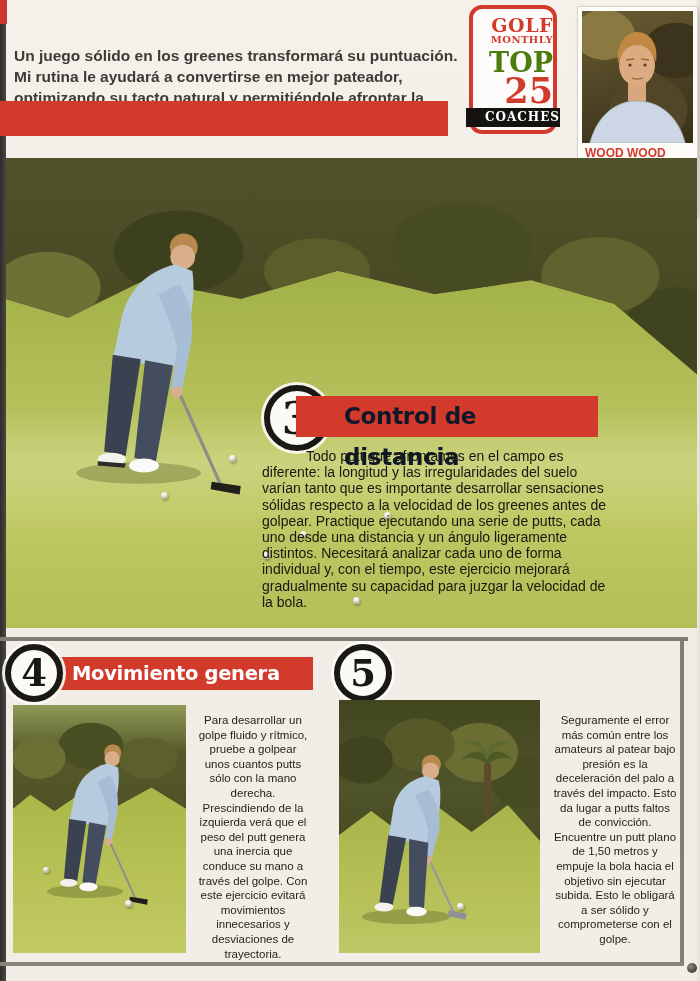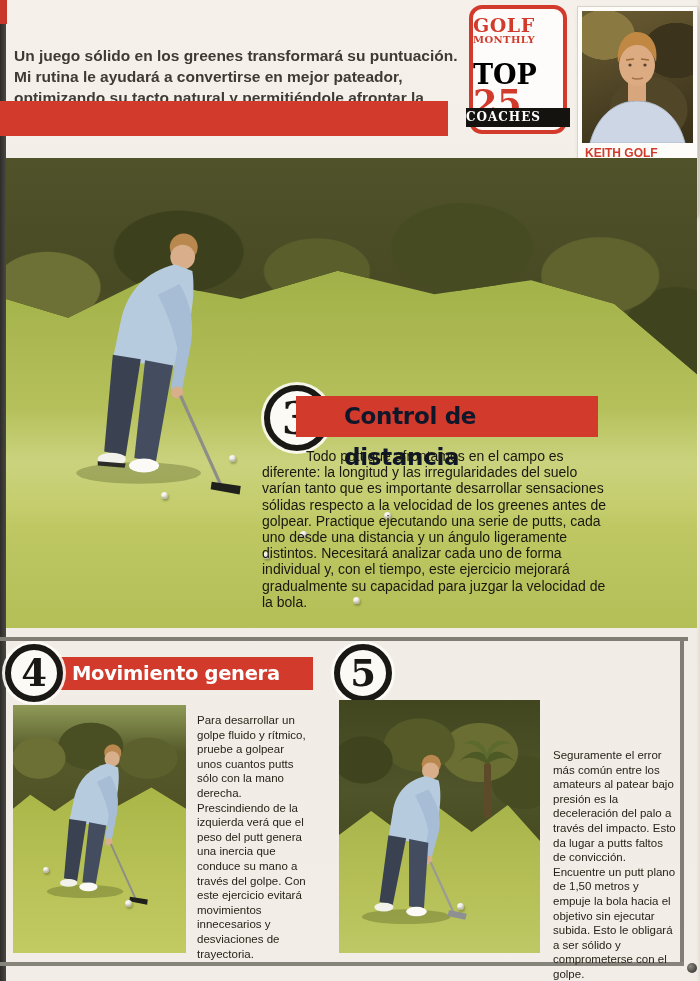--- a/index.html
+++ b/index.html
@@ -8,26 +8,26 @@
         font-family:"Liberation Sans",sans-serif;}
   
   .edge-left{position:absolute;left:0;top:0;width:6px;height:981px;background:linear-gradient(90deg,#2e2c29,#4a4843);}
   .edge-left-red{position:absolute;left:0;top:0;width:7px;height:24px;background:#c9372c;}
   .edge-right{position:absolute;right:0;top:0;width:4px;height:981px;background:linear-gradient(90deg,rgba(0,0,0,0),#e4ddd4);}
   
   .intro{position:absolute;left:14px;top:29px;width:458px;font-size:15.5px;font-weight:bold;
          color:#3e3a35;line-height:21px;}
   .redbar-top{position:absolute;left:0;top:101px;width:448px;height:35px;background:#d23a2c;}
   
-  .badge{position:absolute;left:469px;top:5px;width:98px;height:129px;background:#fdfcfa;
-         border:4px solid #d23a2c;border-radius:13px;box-sizing:border-box;text-align:left;
+  .badge{position:absolute;left:469px;top:5px;width:88px;height:129px;background:#fdfcfa;
+         border:4px solid #d23a2c;border-radius:13px;box-sizing:border-box;text-align:right;
          font-family:"DejaVu Serif",serif;font-weight:bold;}
   .badge-golf{color:#d23a2c;font-size:19px;line-height:1;margin-top:7px;letter-spacing:.5px;}
   .badge-monthly{color:#d23a2c;font-size:10px;line-height:1;letter-spacing:.4px;}
-  .badge-top{color:#000000;font-size:27px;line-height:.95;margin-top:17px;}
+  .badge-top{color:#4d7c0f;font-size:27px;line-height:.95;margin-top:5px;}
   .badge-25{color:#d23a2c;font-size:35px;line-height:.85;}
   .badge-coaches{position:absolute;left:-7px;right:-7px;bottom:3px;background:#151310;color:#fff;
          font-size:12px;letter-spacing:1px;padding:2px 0 3px;}
   
   .coach{position:absolute;left:578px;top:7px;width:119px;height:207px;background:#fdfcf9;
          box-shadow:0 0 0 1px #d9d4cb,2px 3px 5px rgba(60,50,40,.3);}
   .coach-photo{position:absolute;left:4px;top:4px;width:111px;height:132px;overflow:hidden;
          background:
            radial-gradient(55px 45px at 20% 18%,#8a7a42 0 55%,rgba(0,0,0,0) 56%),
            radial-gradient(60px 50px at 85% 30%,#3c331c 0 55%,rgba(0,0,0,0) 56%),
@@ -95,23 +95,23 @@
         background:linear-gradient(180deg,#96a340 0%,#a7b44a 40%,#b6c057 75%,#bec865 100%);}
   .photo5 .trees{position:absolute;left:0;top:0;width:100%;height:150px;
         background:
           radial-gradient(50px 40px at 12% 40%,#3f431e 0 58%,rgba(0,0,0,0) 60%),
           radial-gradient(60px 45px at 40% 30%,#555a28 0 58%,rgba(0,0,0,0) 60%),
           radial-gradient(65px 50px at 70% 35%,#6a6e33 0 58%,rgba(0,0,0,0) 60%),
           radial-gradient(55px 45px at 92% 55%,#474b21 0 58%,rgba(0,0,0,0) 60%),
           linear-gradient(180deg,#42461f 0%,#50542a 60%,#454921 100%);
         clip-path:polygon(0 0,100% 0,100% 94%,84% 70%,66% 88%,50% 72%,32% 90%,16% 74%,0 90%);}
   .palm{position:absolute;left:118px;top:28px;width:60px;height:90px;}
-  .col-text{position:absolute;font-size:11.5px;line-height:14.6px;color:#262419;}
+  .col-text{position:absolute;font-size:11.5px;line-height:14.6px;color:#262419;text-align:center;}
   .col4{left:197px;top:713px;width:112px;}
-  .col5{left:553px;top:748px;width:124px;}
+  .col5{left:553px;top:713px;width:124px;}
 </style>
 </head>
 <body>
 
 <div class="page">
 
   <div class="edge-left"></div>
   <div class="edge-left-red"></div>
   <div class="edge-right"></div>
 
@@ -134,21 +134,21 @@
         <path d="M8,132 C16,102 36,90 55,90 C76,90 96,104 103,132 Z" fill="none" stroke="#aeb9c9" stroke-width="1"></path>
         <rect x="46" y="70" width="18" height="20" fill="#d8a67d"></rect>
         <ellipse cx="55" cy="54" rx="18" ry="21" fill="#dcab81"></ellipse>
         <path d="M36,52 C34,31 45,21 55,21 C67,21 77,32 74,51 C69,38 63,34 55,34 C46,34 40,40 36,52 Z" fill="#c18844"></path>
         <circle cx="48" cy="54" r="1.6" fill="#54412e"></circle>
         <circle cx="63" cy="54" r="1.6" fill="#54412e"></circle>
         <path d="M50,67 Q55,69 61,67" stroke="#a4714c" stroke-width="1.4" fill="none"></path>
         <path d="M44,49 L52,48 M59,48 L67,49" stroke="#9a6a38" stroke-width="1.4"></path>
       </svg>
     </div>
-    <div class="coach-name">KEITH GOLF</div>
+    <div class="coach-name">WOOD WOOD</div>
     <div class="coach-bio">Keith es el profesional jefe del Nick Faldo Golf Institute de Brocket Hall, Herts (Inglaterra)</div>
   </div>
 
   <div class="main-photo">
     <div class="main-trees"></div>
     <div class="main-sheen"></div>
     <div class="golfer g-main">
       <svg viewBox="0 0 200 260">
         <ellipse cx="88" cy="228" rx="58" ry="10" fill="rgba(55,65,18,.28)"></ellipse>
         <circle cx="130" cy="18" r="13" fill="#b8884e"></circle>

